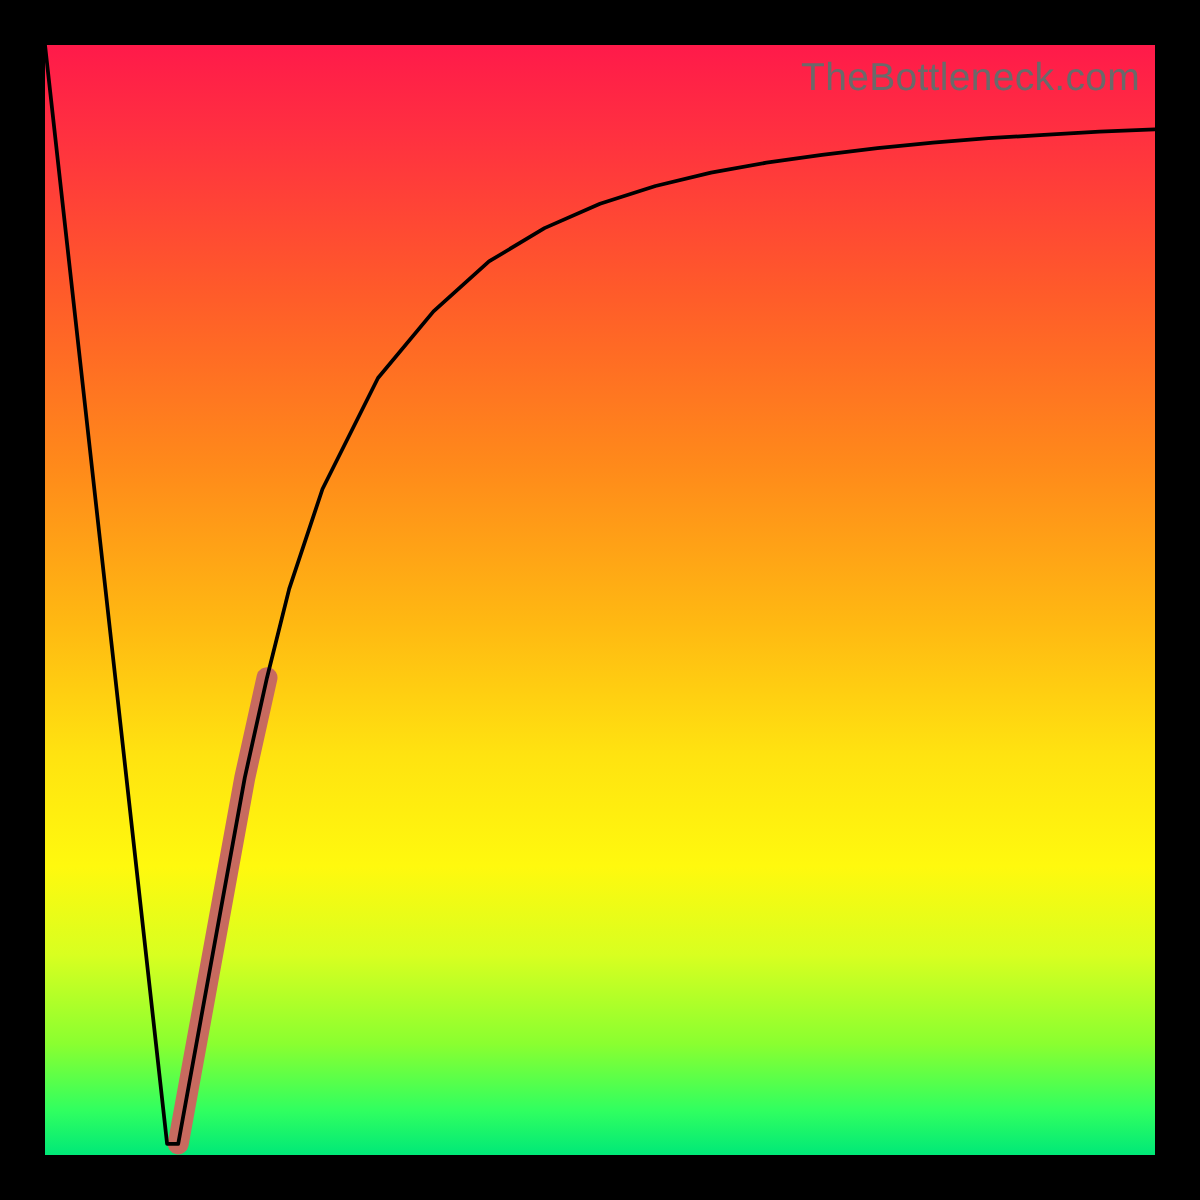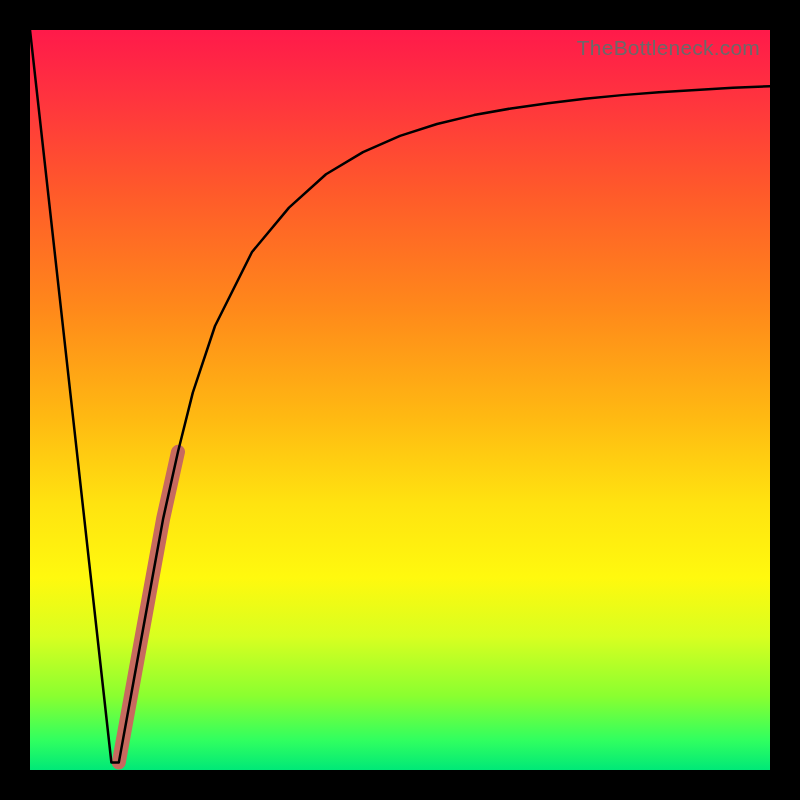--- a/index.html
+++ b/index.html
@@ -34,21 +34,21 @@
       #d8ff20 82%,
       #8aff30 90%,
       #30ff60 96%,
       #00e878 100%);
   }
   .watermark {
     position: absolute;
     top: 6px;
     right: 10px;
     color: #6a6a6a;
-    font-size: 21px;
+    font-size: 26px;
     font-weight: 400;
     letter-spacing: 0.2px;
     pointer-events: none;
     user-select: none;
   }
   svg.overlay {
     position: absolute;
     left: 0;
     top: 0;
     width: 740px;

